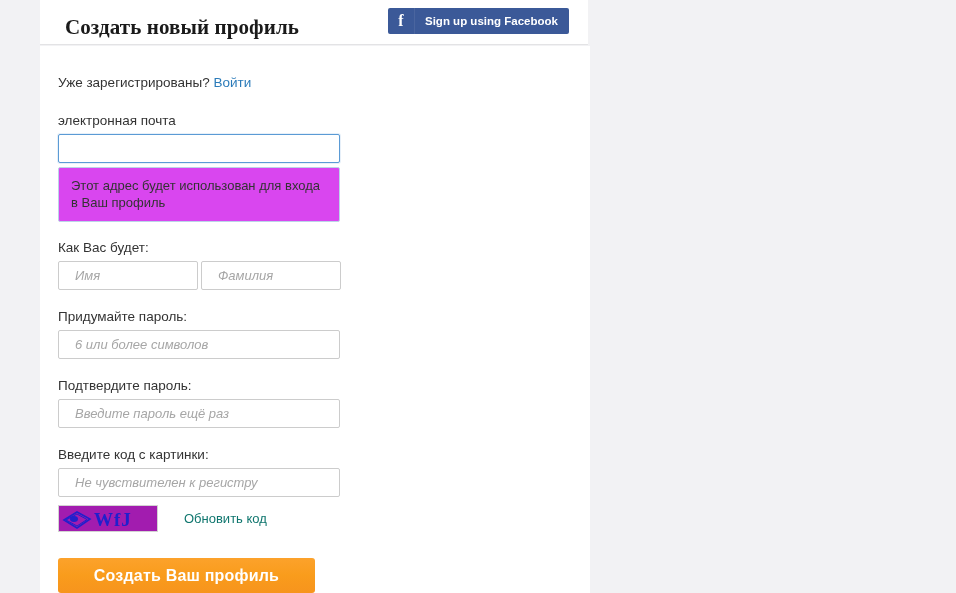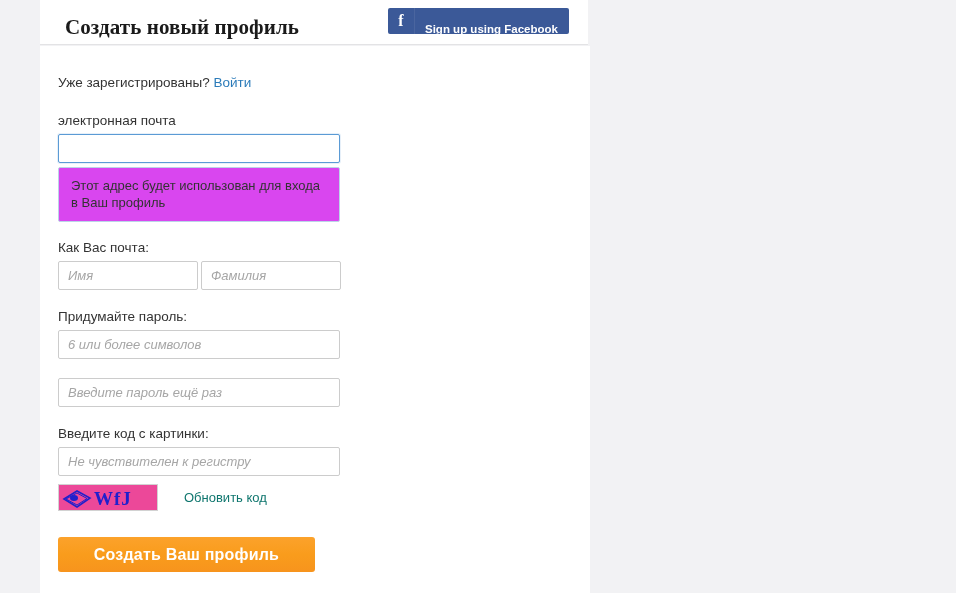--- a/index.html
+++ b/index.html
@@ -77,21 +77,21 @@
     align-items: center;
     justify-content: center;
     font-family: "Liberation Serif", serif;
     font-weight: bold;
     font-size: 16px;
     color: #ffffff;
     border-right: 1px solid #4a659f;
     flex: 0 0 auto;
   }
   .fb-label {
-    padding: 16px 11px 0 10px;
+    padding: 0 11px 0 10px;
     font-size: 11.5px;
     font-weight: bold;
     color: #ffffff;
     white-space: nowrap;
     line-height: 26px;
   }
 
   
   .form-wrap {
     position: absolute;
@@ -117,21 +117,21 @@
     color: #333333;
     margin: 0 0 6px 0;
     white-space: nowrap;
   }
 
   .text-input {
     display: block;
     box-sizing: border-box;
     width: 282px;
     height: 29px;
-    padding: 2px 9px;
+    padding: 2px 16px;
     border: 1px solid #cccccc;
     border-radius: 2px;
     background: #ffffff;
     font-family: "Liberation Sans", sans-serif;
     font-size: 13px;
     color: #333333;
     outline: none;
   }
   .text-input::placeholder {
     color: #a6a6a6;
@@ -172,21 +172,21 @@
   .captcha-row {
     display: flex;
     align-items: center;
     margin-top: 8px;
   }
   .captcha-image {
     width: 100px;
     height: 27px;
     box-sizing: border-box;
     border: 1px solid #d2d2d2;
-    background: #ec4899;
+    background: #a21caf;
     display: flex;
     align-items: center;
     justify-content: center;
     overflow: hidden;
   }
   .captcha-refresh {
     margin-left: 26px;
     font-size: 13px;
     color: #0f766e;
     text-decoration: none;
@@ -234,33 +234,34 @@
         <a class="link">Войти</a>
       </div>
 
       <div class="group-email">
         <div class="field-label">электронная почта</div>
         <input class="text-input focused" type="text" autofocus="" placeholder="" style="">
         <div class="hint-box">Этот адрес будет использован для входа в Ваш профиль</div>
       </div>
 
       <div class="group">
-        <div class="field-label">Как Вас почта:</div>
+        <div class="field-label">Как Вас будет:</div>
         <div class="name-row">
           <input class="text-input" type="text" placeholder="Имя" style="">
           <input class="text-input" type="text" placeholder="Фамилия" style="">
         </div>
       </div>
 
       <div class="group">
         <div class="field-label">Придумайте пароль:</div>
         <input class="text-input" type="text" placeholder="6 или более символов" style="">
       </div>
 
       <div class="group">
+        <div class="field-label">Подтвердите пароль:</div>
         <input class="text-input" type="text" placeholder="Введите пароль ещё раз" style="">
       </div>
 
       <div class="group">
         <div class="field-label">Введите код с картинки:</div>
         <input class="text-input" type="text" placeholder="Не чувствителен к регистру" style="">
         <div class="captcha-row">
           <div class="captcha-image">
             <svg width="96" height="24" viewBox="0 0 96 24">
               <g>

